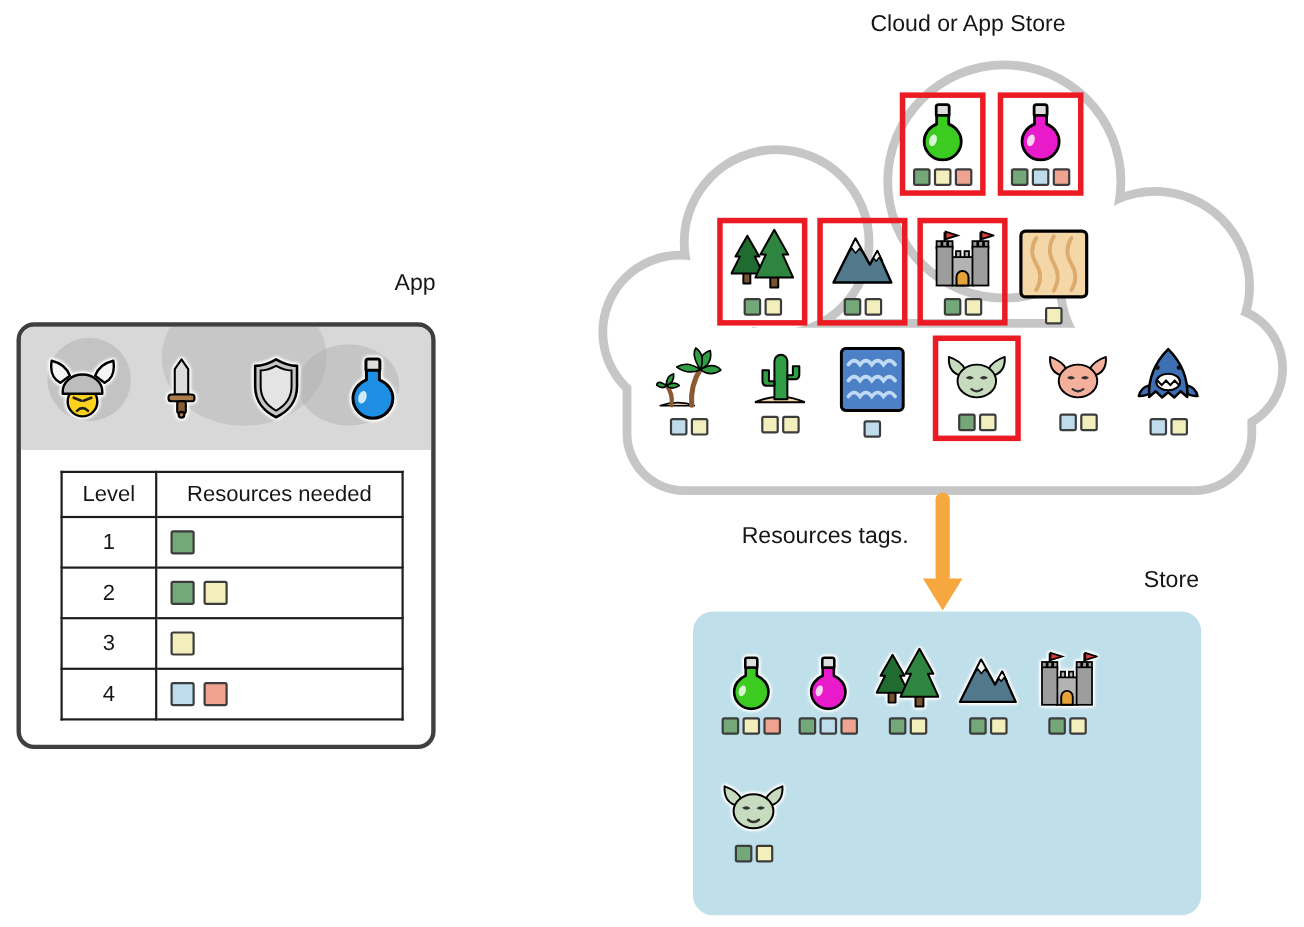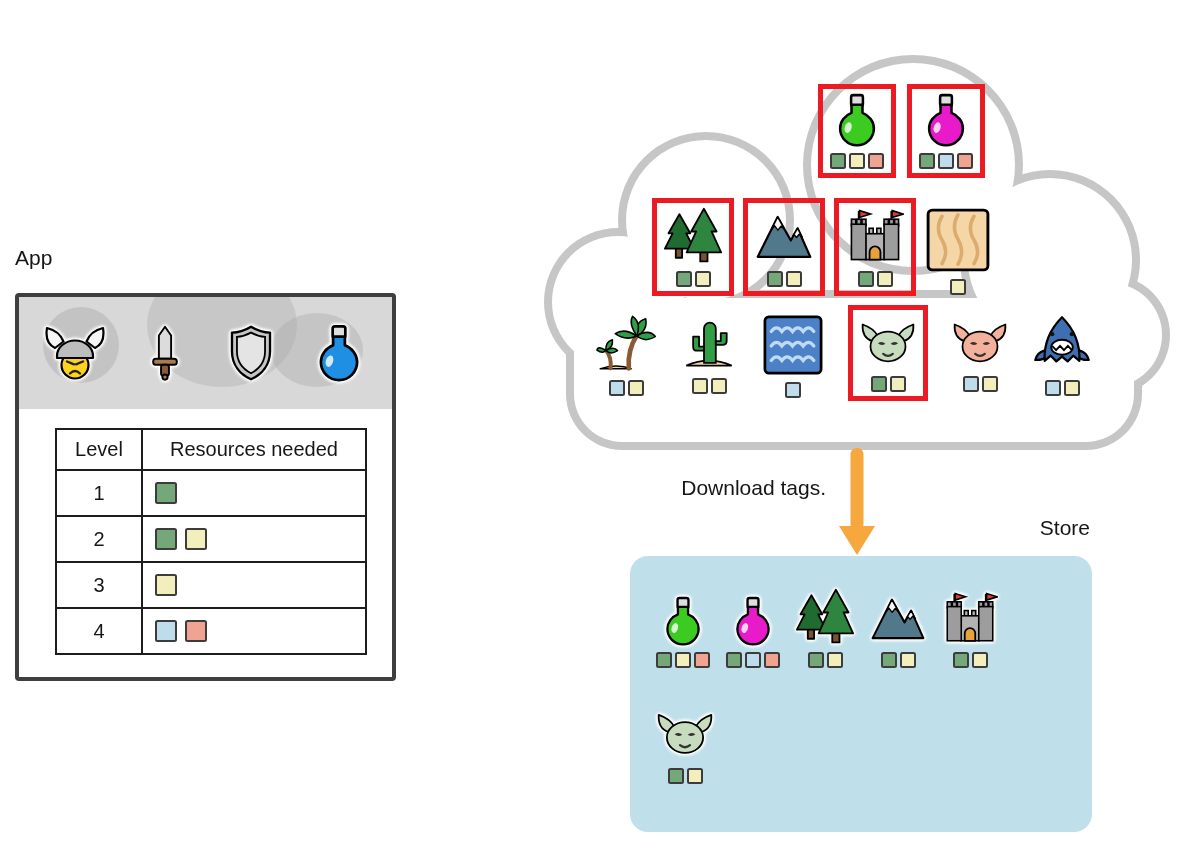--- a/index.html
+++ b/index.html
@@ -2,21 +2,21 @@
 <html><head>
 <meta charset="utf-8">
 <style>
   * { margin:0; padding:0; box-sizing:border-box; }
   html,body { background:#fff; }
   #canvas {
     position:relative; width:1185px; height:843px; background:#fff;
     font-family:"Liberation Sans","DejaVu Sans",sans-serif; color:#111; overflow:hidden;
   }
   .title { position:absolute; font-size:21px; color:#161616; }
-  #app-title    { left:15px;  top:246px; width:381px; text-align:left; }
+  #app-title    { left:15px;  top:246px; width:381px; text-align:right; }
   #cloud-title  { left:680px; top:10px;  width:400px; text-align:center; }
   #device-title { left:890px; top:516px; width:200px; text-align:right; }
   #download-label { position:absolute; left:636px; top:476px; width:190px; text-align:right; font-size:21px; color:#161616; }
 
   .icon { display:inline-block; line-height:0; }
   .icon svg { display:block; }
   .sticker { filter: drop-shadow(0 0 1.6px #fff) drop-shadow(0 0 1.6px #fff) drop-shadow(0 0 1.2px #fff); }
 
   .tag { display:inline-block; border:2px solid #3c3c3c; border-radius:2.5px; }
   .tag-row { display:flex; gap:3px; justify-content:center; }
@@ -39,21 +39,21 @@
   #device-card {
     position:absolute; left:630px; top:556px; width:462px; height:276px;
     background:var(--devbg,#BFDFEA); border-radius:18px; padding:32px 0 0 26px;
   }
   .device-row { display:flex; align-items:flex-end; gap:16px; }
   #device-row-1 { margin-top:36px; }
 
   
   #app-card {
     position:absolute; left:15px; top:293px; width:381px; height:388px;
-    border:4px solid #3f3f3f; border-radius:4px; background:#fff; overflow:hidden;
+    border:4px solid #3f3f3f; border-radius:16px; background:#fff; overflow:hidden;
   }
   #app-header {
     position:relative; height:112px; background:var(--appheader,#D8D8D8);
     display:flex; align-items:center; justify-content:space-between; padding:0 24px;
   }
   .blob { position:absolute; border-radius:50%; background:#AAAAAA; }
   #blob-1 { left:24px;  top:10px;  width:76px;  height:76px;  opacity:.45; }
   #blob-2 { left:128px; top:-34px; width:150px; height:124px; opacity:.35; }
   #blob-3 { left:252px; top:16px;  width:92px;  height:74px;  opacity:.4; }
   #app-header .icon { position:relative; }
@@ -67,22 +67,23 @@
   .level-cell { text-align:center; font-size:20px; color:#161616; }
   .res-cell { padding-left:12px; }
   .res-cell .tag { vertical-align:middle; margin-right:8px; }
 </style>
 </head>
 <body>
 
 <div id="canvas" style="--sel: #EC1B23; --cloudline: #C6C6C6; --devbg: #BFDFEA; --arrow: #F6A83F; --appheader: #D8D8D8;">
 
   <div class="title" id="app-title">App</div>
+  <div class="title" id="cloud-title">Cloud or App Store</div>
   <div class="title" id="device-title">Store</div>
-  <div id="download-label">Download tags.</div>
+  <div id="download-label">Resources tags.</div>
 
   <svg id="cloud-svg" viewBox="0 0 640 402">
     <g fill="var(--cloudline,#C6C6C6)">
       <circle cx="80" cy="252" r="74"></circle>
       <circle cx="168" cy="170" r="88"></circle>
       <circle cx="375" cy="115" r="110"></circle>
       <circle cx="512" cy="210" r="90"></circle>
       <circle cx="572" cy="285" r="60"></circle>
       <rect x="28" y="240" width="576" height="160" rx="56"></rect>
     </g>

